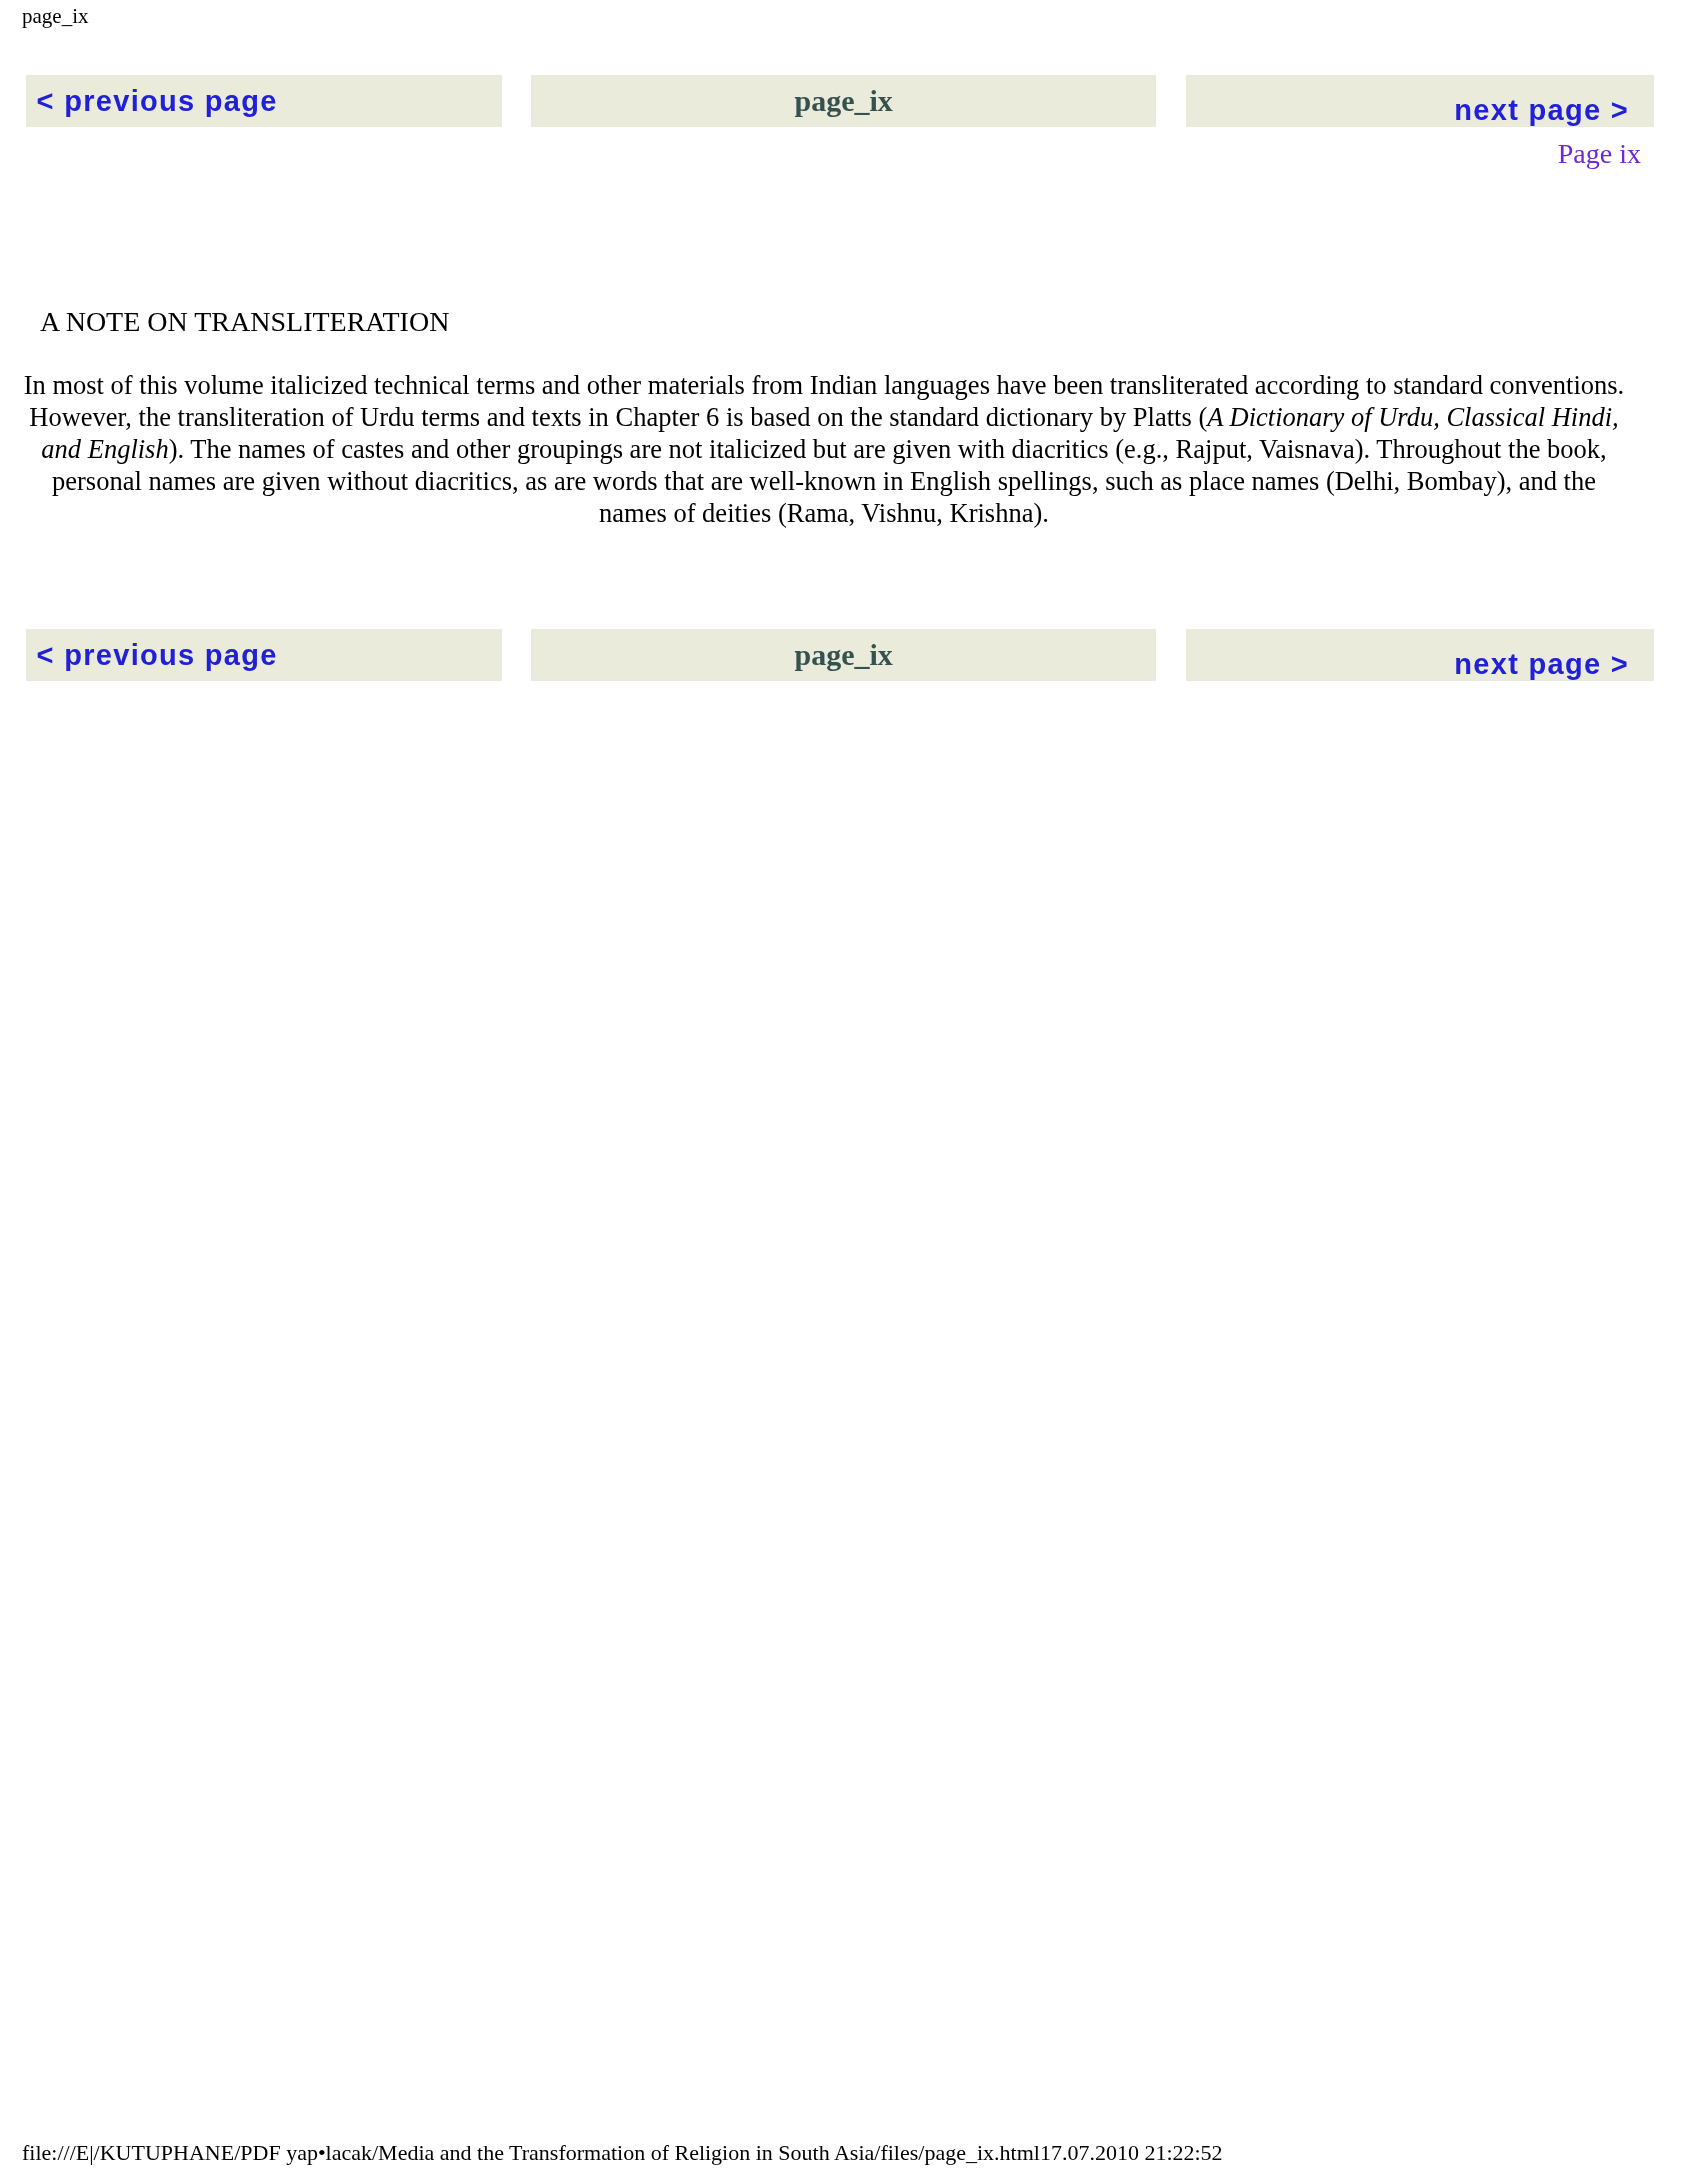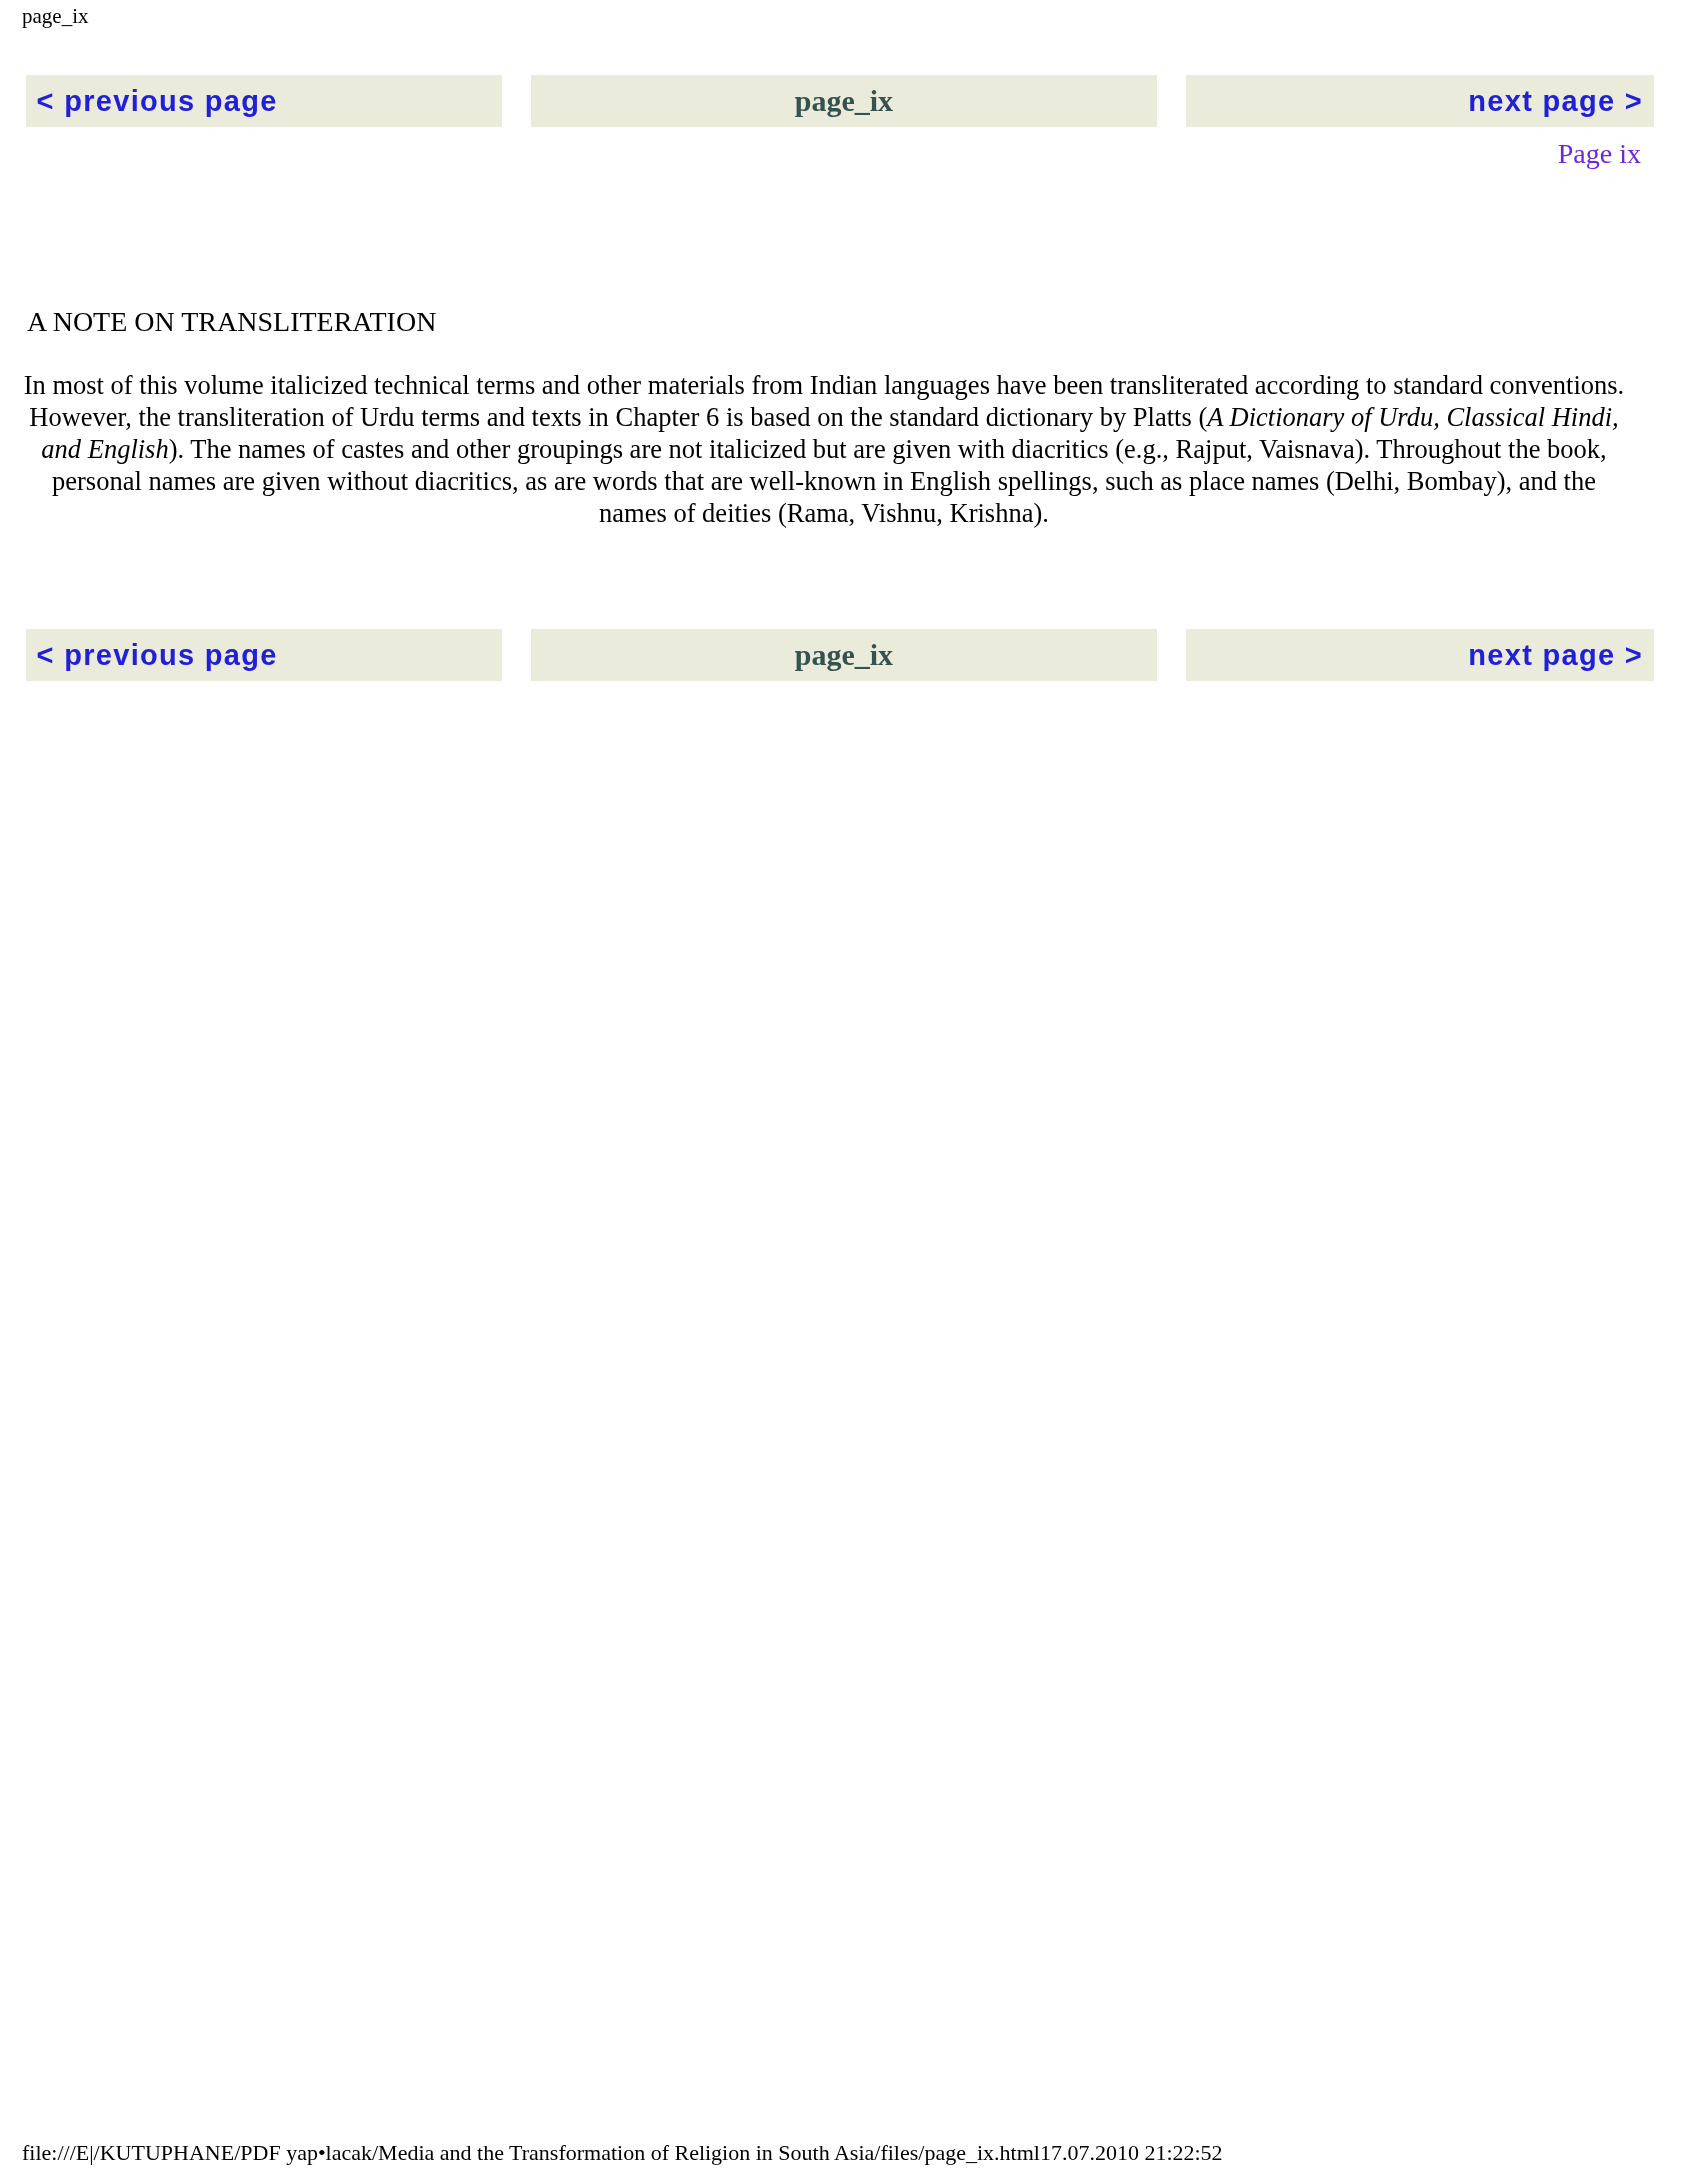--- a/index.html
+++ b/index.html
@@ -27,21 +27,21 @@
   .navbar.top    { top:75px; }
   .navbar.bottom { top:629px; }
   .nav-cell {
     background:#ebebdc;
     display:flex; align-items:center;
     box-sizing:border-box;
     height:52px;
   }
   .cell-prev   { width:490px; margin-right:5.3px; padding-left:10.6px; justify-content:flex-start; }
   .cell-center { width:645px; margin-right:5.3px; justify-content:center; }
-  .cell-next   { width:482px; padding-right:11px; justify-content:flex-end; }
+  .cell-next   { width:482px; padding-right:25px; justify-content:flex-end;align-items:flex-end; }
   .nav-link {
     font-family:"Liberation Sans", sans-serif;
     font-weight:bold;
     font-size:29px;
     letter-spacing:1.3px;
     color:#2020d8;
     text-decoration:none;
     cursor:pointer;
     white-space:nowrap;
   }
@@ -54,21 +54,21 @@
 
   
   .page-marker {
     position:absolute; right:46px; top:138px;
     font-size:28px;
     color:#6d28d9;
   }
 
   
   .section-heading {
-    position:absolute; left:27px; top:306px;
+    position:absolute; left:40px; top:306px;
     font-size:28px;
     font-weight:normal;
     margin:0;
   }
 
   
   .body-paragraph {
     position:absolute; left:22px; top:369px;
     width:1604px;
     font-size:26.5px;

